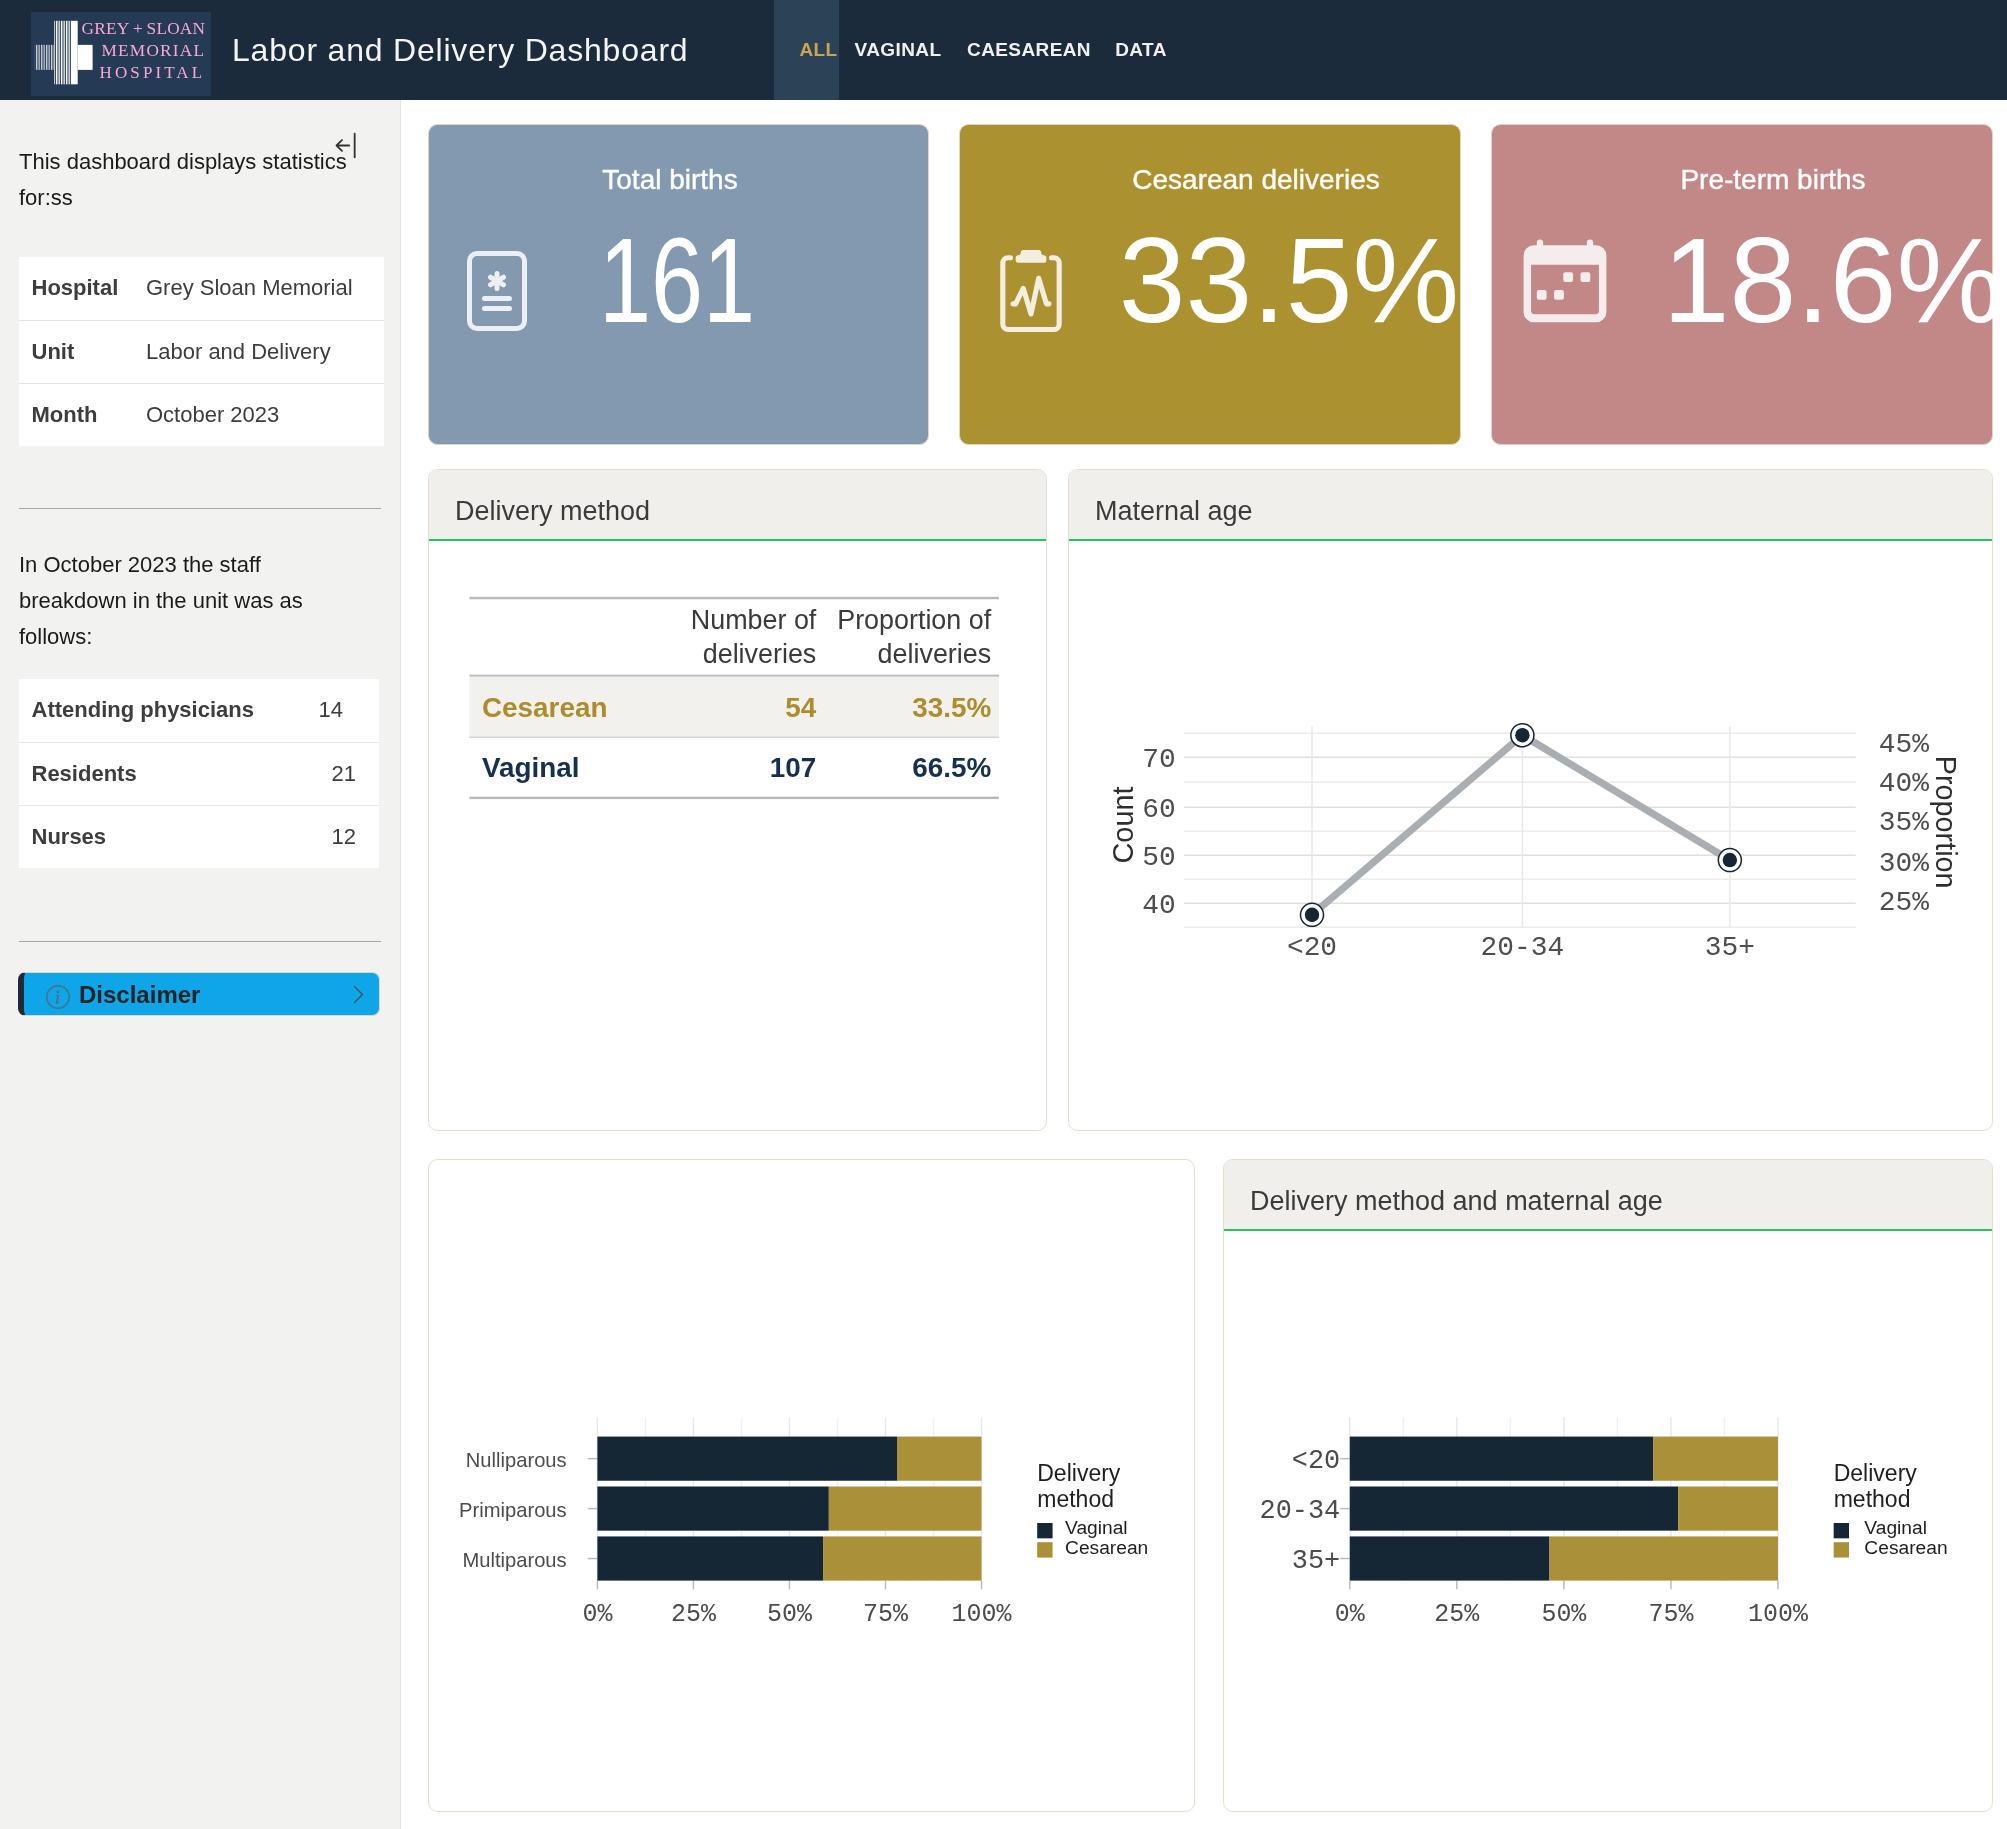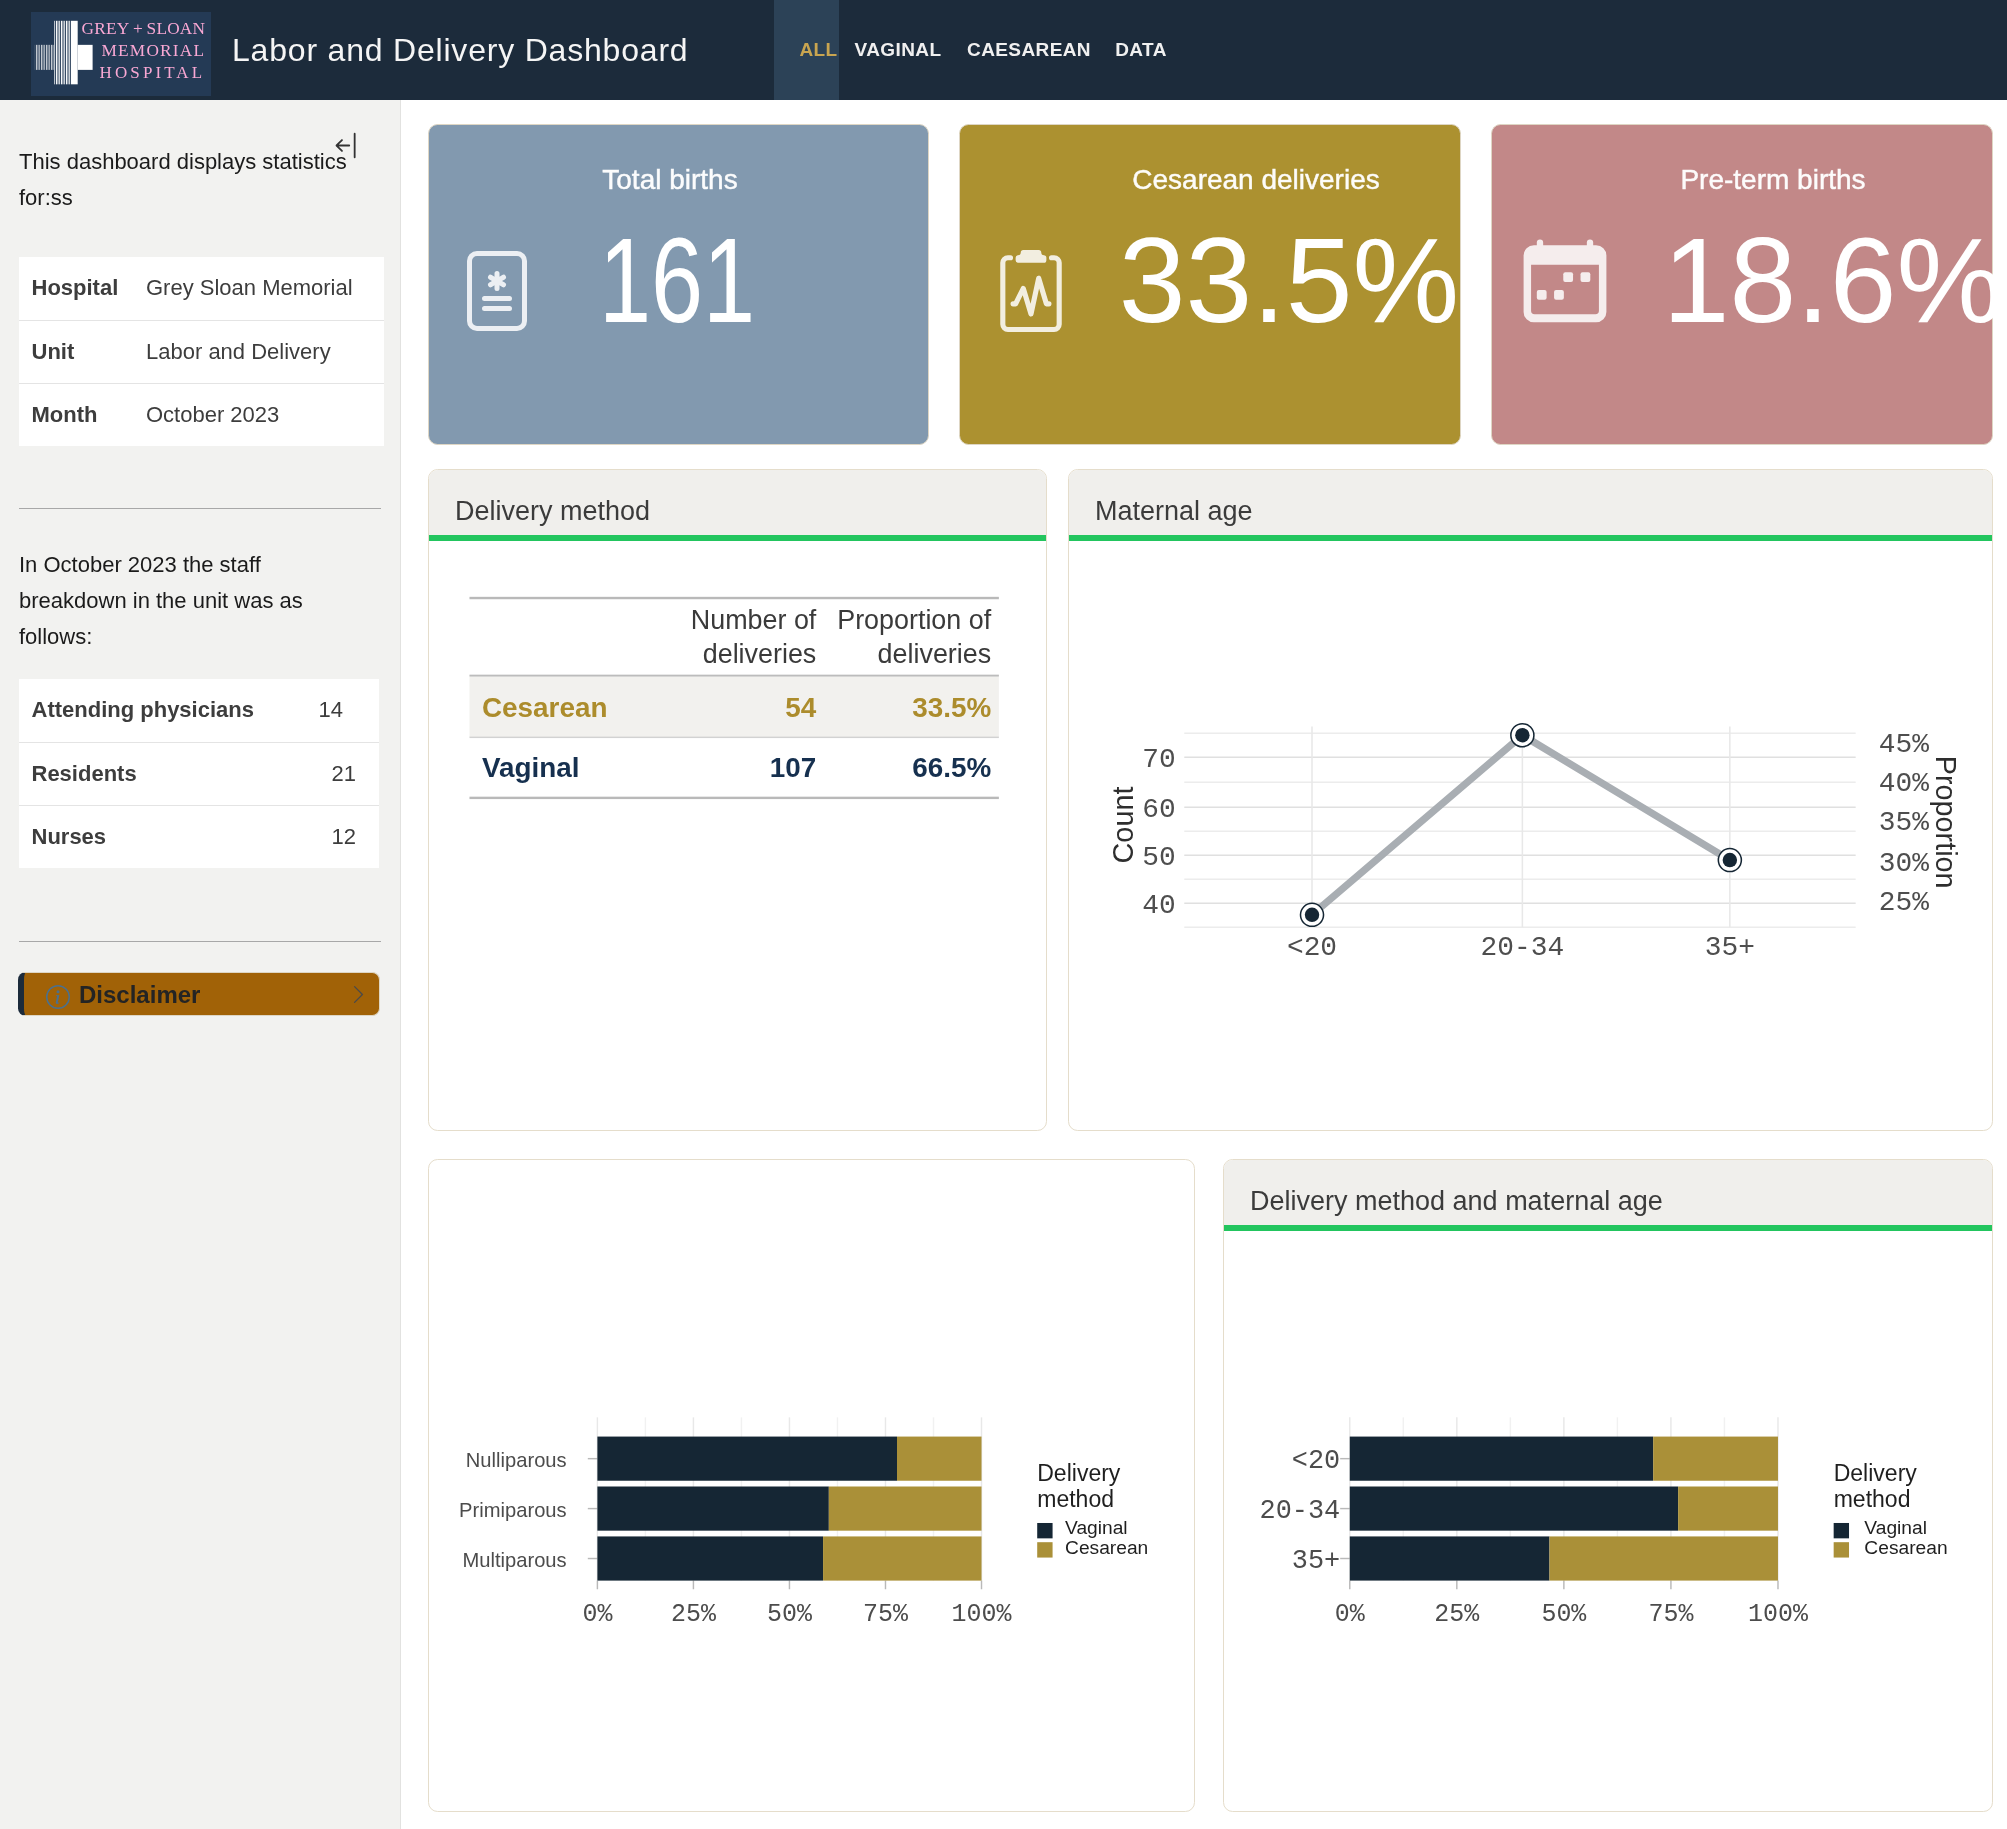--- a/index.html
+++ b/index.html
@@ -28,21 +28,21 @@
   .sbhr { height:1px; background:#a8a8a8; }
 
   
   .vbox { top:124px; height:321px; border-radius:9.6px; border:1px solid #ded6c4; }
   .vtitle { top:164px; transform:translateX(-50%); white-space:nowrap; color:rgba(255,255,255,0.97); font-size:28px; font-weight:400; -webkit-text-stroke:0.5px rgba(255,255,255,0.85); }
   .vvalue { top:220px; transform:translateX(-50%); white-space:nowrap; color:#fff; font-size:120px; font-weight:400; line-height:1; }
   .vicon { position:absolute; opacity:0.85; }
 
   
   .card { background:#fff; border:1px solid #e5ddcb; border-radius:9.6px; }
-  .cardhead { position:absolute; left:0; top:0; right:0; height:71px; background:#f0efec; border-bottom:6px solid #22c55e; border-radius:8.6px 8.6px 0 0; }
+  .cardhead { position:absolute; left:0; top:0; right:0; height:71px; background:#f0efec; border-bottom:2px solid #22c55e; border-radius:8.6px 8.6px 0 0; }
   .cardhead span { position:absolute; left:26px; top:6.7px; line-height:69px; font-size:27px; color:#3b3b3b; }
 </style>
 </head>
 <body>
 <div id="page">
   <div id="navbar" class="abs"></div>
   <div id="logo" class="abs">
     <svg class="abs" style="left:0;top:0" width="180" height="84" viewBox="0 0 187 87">
       <defs>
         <pattern id="st" width="2.6" height="1" patternUnits="userSpaceOnUse">
@@ -111,21 +111,21 @@
           </tr>
       <tr>
             <th>Nurses</th>
             <td style="text-align:right;padding-right:23px">12</td>
           </tr>
     </tbody>
       </table>
   </div>
   <div class="abs sbhr" style="left:19px;top:941px;width:362px"></div>
 
-  <div class="abs" id="disclaimer" style="left:18px;top:972px;width:362px;height:44px;background:#a16207;border-radius:7.7px;border:1px solid #ded6c4;border-left:6.7px solid #1c2b3b">
+  <div class="abs" id="disclaimer" style="left:18px;top:972px;width:362px;height:44px;background:#0ea5e9;border-radius:7.7px;border:1px solid #ded6c4;border-left:6.7px solid #1c2b3b">
     <svg class="abs" style="left:22px;top:11.5px" width="24" height="24" viewBox="0 0 16 16" fill="#4a708e">
       <path d="M8 15A7 7 0 1 1 8 1a7 7 0 0 1 0 14zm0 1A8 8 0 1 0 8 0a8 8 0 0 0 0 16z"></path>
       <path d="m8.93 6.588-2.29.287-.082.38.45.083c.294.07.352.176.288.469l-.738 3.468c-.194.897.105 1.319.808 1.319.545 0 1.178-.252 1.465-.598l.088-.416c-.2.176-.492.246-.686.246-.275 0-.375-.193-.304-.533L8.93 6.588zM9 4.5a1 1 0 1 1-2 0 1 1 0 0 1 2 0z"></path>
     </svg>
     <div class="abs" style="left:55px;top:0;line-height:43px;font-size:24px;font-weight:700;color:#242424">Disclaimer</div>
     <svg class="abs" style="left:324px;top:10.6px" width="21" height="21" viewBox="0 0 16 16" fill="#4a4a4a">
       <path fill-rule="evenodd" d="M4.646 1.646a.5.5 0 0 1 .708 0l6 6a.5.5 0 0 1 0 .708l-6 6a.5.5 0 0 1-.708-.708L10.293 8 4.646 2.354a.5.5 0 0 1 0-.708z"></path>
     </svg>
   </div>
 

